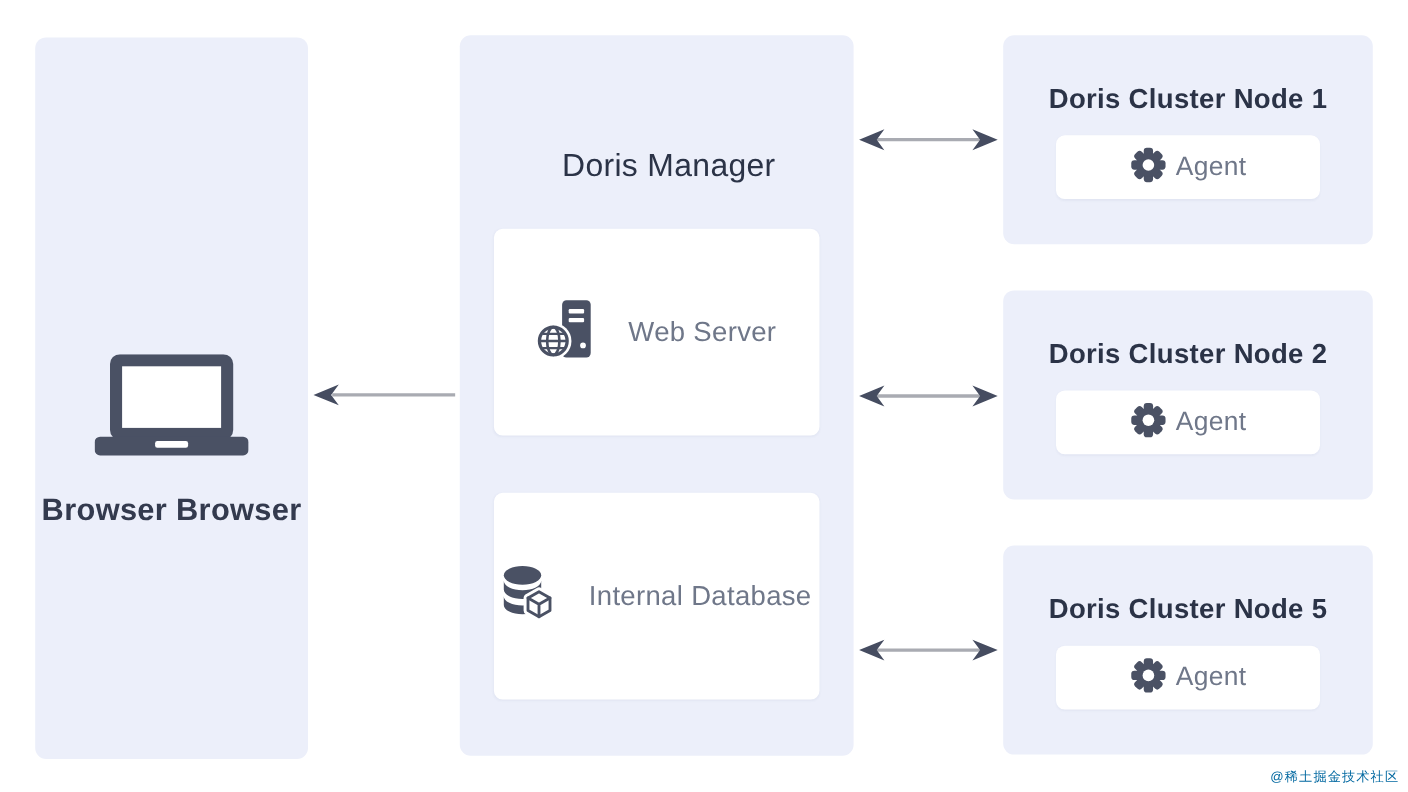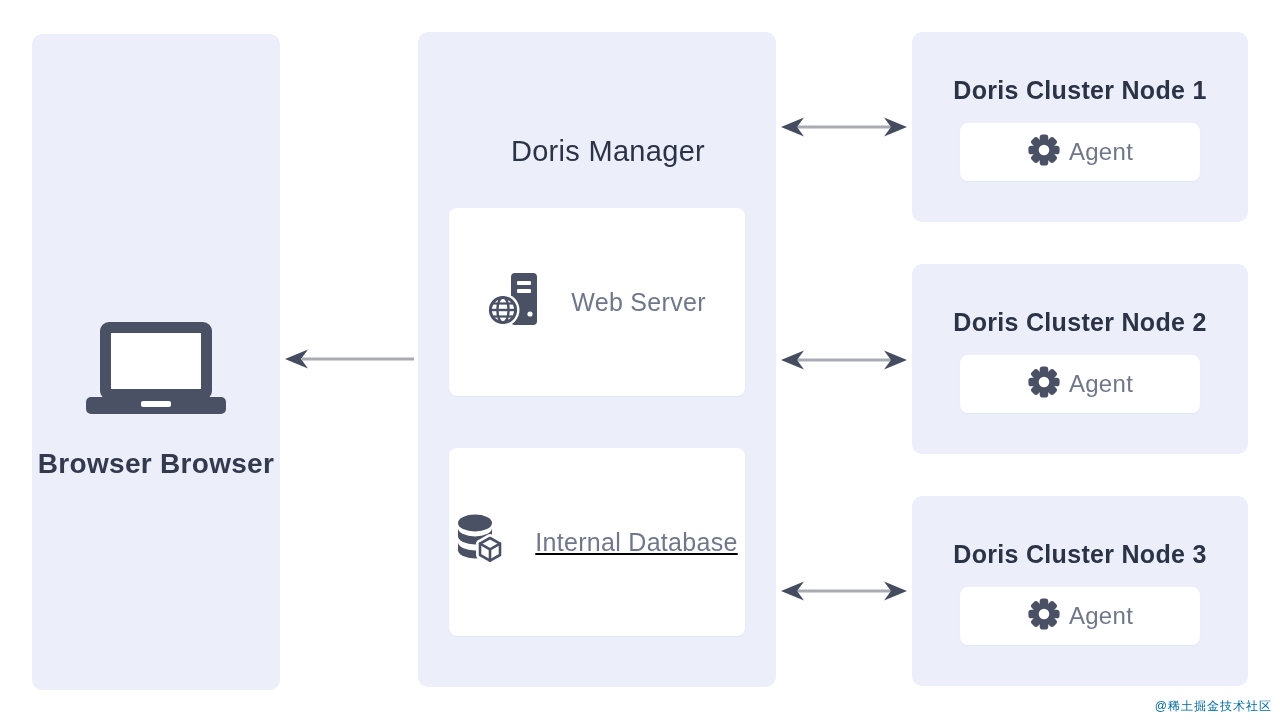--- a/index.html
+++ b/index.html
@@ -24,21 +24,21 @@
     position:absolute;left:0;right:0;top:103px;text-align:center;
     font-size:29px;font-weight:500;color:#2B3347;letter-spacing:.3px;margin-left:22px;
   }
   .inner-card{
     position:absolute;left:31px;width:296px;height:188px;background:#ffffff;
     border-radius:8px;display:flex;align-items:center;justify-content:center;
     box-shadow:0 1px 2px rgba(60,70,110,0.05);
   }
   .inner-card .row{display:flex;align-items:center;gap:31px;}
   .card-webserver{top:176px;}
-  .card-database{top:416px;text-decoration:underline;}
+  .card-database{top:416px;}
   .inner-label{font-size:25px;color:#6F7789;letter-spacing:.3px;white-space:nowrap;}
   
   .node-panel{left:912px;width:336px;height:190px;}
   .node-1{top:32px;} .node-2{top:264px;} .node-3{top:496px;}
   .node-title{
     position:absolute;left:0;right:0;top:44px;text-align:center;
     font-size:25px;font-weight:700;color:#2B3347;letter-spacing:.3px;
   }
   .agent-card{
     position:absolute;left:48px;top:91px;width:240px;height:58px;background:#ffffff;
@@ -146,21 +146,21 @@
           <circle r="11.5"></circle>
         </g>
         <circle r="5.6" fill="#ffffff"></circle>
       </svg>
     </span>
     <span class="agent-label">Agent</span>
   </div>
 </div>
 
 <div class="panel node-panel node-3">
-  <div class="node-title">Doris Cluster Node 3</div>
+  <div class="node-title">Doris Cluster Node 5</div>
   <div class="agent-card">
     <span>
       <svg width="34" height="34" viewBox="-18 -18 36 36">
         <g fill="#4A5164">
           <rect x="-4.5" y="-16.5" width="9" height="33" rx="3"></rect>
           <rect x="-4.5" y="-16.5" width="9" height="33" rx="3" transform="rotate(45)"></rect>
           <rect x="-4.5" y="-16.5" width="9" height="33" rx="3" transform="rotate(90)"></rect>
           <rect x="-4.5" y="-16.5" width="9" height="33" rx="3" transform="rotate(135)"></rect>
           <circle r="11.5"></circle>
         </g>

